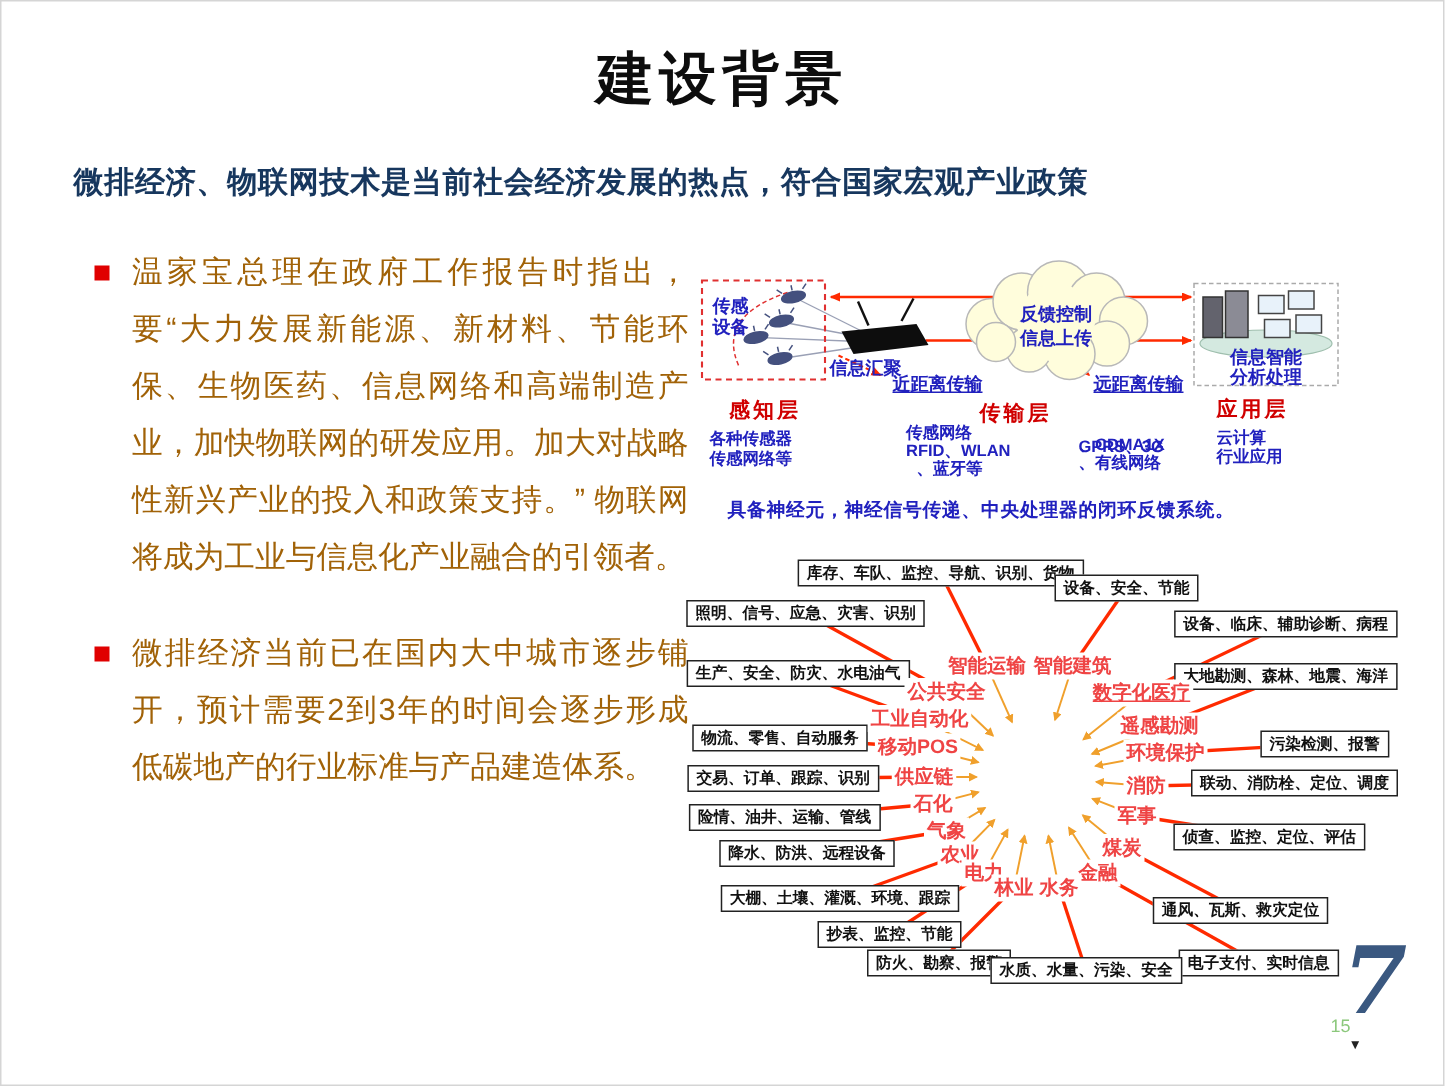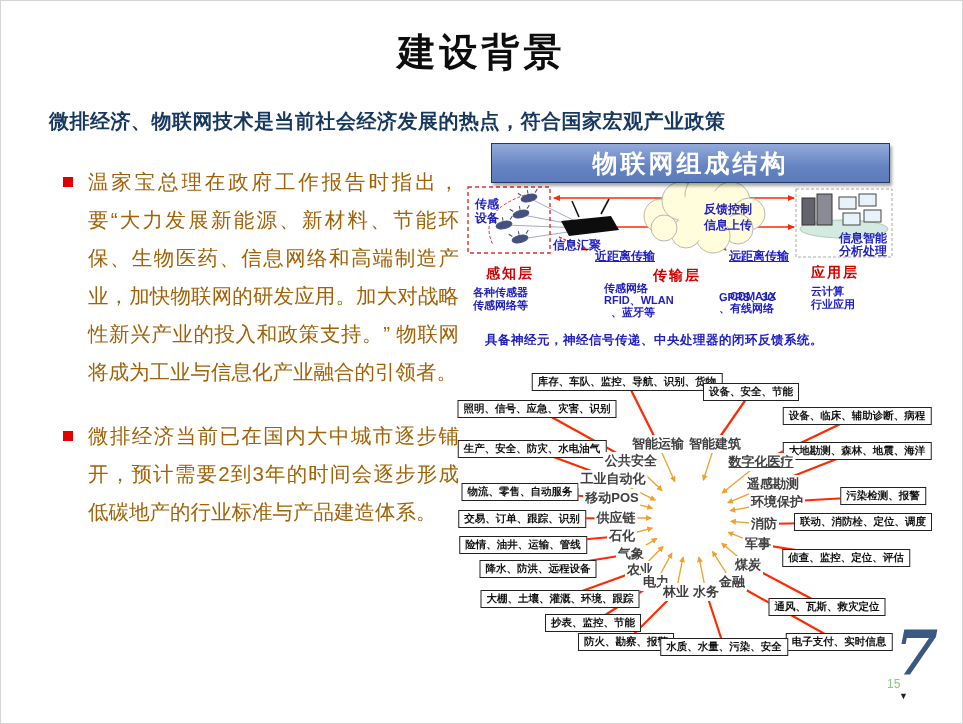--- a/index.html
+++ b/index.html
@@ -21,31 +21,31 @@
   
   .net-header{position:absolute;left:490px;top:142px;width:397px;height:38px;
         background:linear-gradient(180deg,#93AADB 0%,#6583C2 60%,#5B7BBB 100%);
         border:1px solid #1F3864;box-shadow:2px 3px 3px rgba(0,0,0,.35);
         display:flex;align-items:center;justify-content:center;
         font-size:25px;font-weight:bold;color:#fff;letter-spacing:3px;}
   svg.layer{position:absolute;left:0;top:0;pointer-events:none;}
   .nlabel{position:absolute;font-weight:bold;color:#2121BE;white-space:nowrap;font-size:12px;}
   .nlabel.small{font-size:11px;}
   .nlabel.u{text-decoration:underline;}
-  .nlabel.center{text-align:right;}
+  .nlabel.center{text-align:center;}
   .wrap2{white-space:normal;text-align:right;}
   .ltitle{position:absolute;color:#D00000;font-weight:bold;font-size:14px;letter-spacing:2px;white-space:nowrap;}
   .caption{position:absolute;left:484px;top:331px;font-size:12.5px;font-weight:bold;
            color:#2121BE;letter-spacing:.5px;white-space:nowrap;}
 
   
   .mm-box{position:absolute;transform:translate(-50%,-50%);border:1px solid #222;background:#fff;
           padding:1px 5px;font-size:10.5px;font-weight:bold;white-space:nowrap;color:#111;z-index:2;}
   .mm-cat{position:absolute;transform:translate(-50%,-50%);background:#fff;padding:0 2px;
-          font-size:13px;font-weight:bold;white-space:nowrap;color:#404040;z-index:2;}
+          font-size:13px;font-weight:bold;white-space:nowrap;color:#ef4444;z-index:2;}
   .mm-center{position:absolute;left:690px;top:517px;transform:translate(-50%,-50%);
           width:58px;height:58px;border:5px solid #F5A020;border-radius:50%;background:#fff;
           display:flex;flex-direction:column;align-items:center;justify-content:center;z-index:3;}
   .mm-center span{color:#E01010;font-weight:bold;font-size:12.5px;line-height:15px;white-space:nowrap;}
 
   
   .logo{position:absolute;left:878px;top:626px;width:80px;height:90px;}
   .logo .seven{position:absolute;left:16px;top:-10px;font-family:"DejaVu Serif",serif;
           font-style:italic;font-weight:bold;font-size:62px;color:#3A5880;}
   .logo .pnum{position:absolute;left:8px;top:50px;font-size:12px;color:#8CC87C;}
@@ -145,21 +145,20 @@
       <circle cx="703" cy="214" r="26" stroke="none"></circle>
     </g>
 
     <g>
       <line x1="578" y1="216" x2="571" y2="200" stroke="#111" stroke-width="1.6"></line>
       <line x1="600" y1="213" x2="608" y2="198" stroke="#111" stroke-width="1.6"></line>
       <polygon points="560,220 610,215 618,229 568,235" fill="#0d0d0d"></polygon>
     </g>
   </svg>
 
-  <div class="net-header">物联网组成结构</div>
   <div class="nlabel wrap2" style="left:470px;top:196px;width:28px;line-height:14px;">传感设备</div>
   <div class="nlabel" style="left:552px;top:236px;">信息汇聚</div>
   <div class="nlabel center" style="left:655px;top:200px;width:96px;">反馈控制</div>
   <div class="nlabel center" style="left:655px;top:216px;width:96px;">信息上传</div>
   <div class="nlabel center" style="left:800px;top:229px;width:86px;">信息智能</div>
   <div class="nlabel center" style="left:800px;top:242px;width:86px;">分析处理</div>
   <div class="nlabel u" style="left:594px;top:247px;">近距离传输</div>
   <div class="nlabel u" style="left:728px;top:247px;">远距离传输</div>
 
   <div class="ltitle" style="left:485px;top:264px;">感知层</div>

